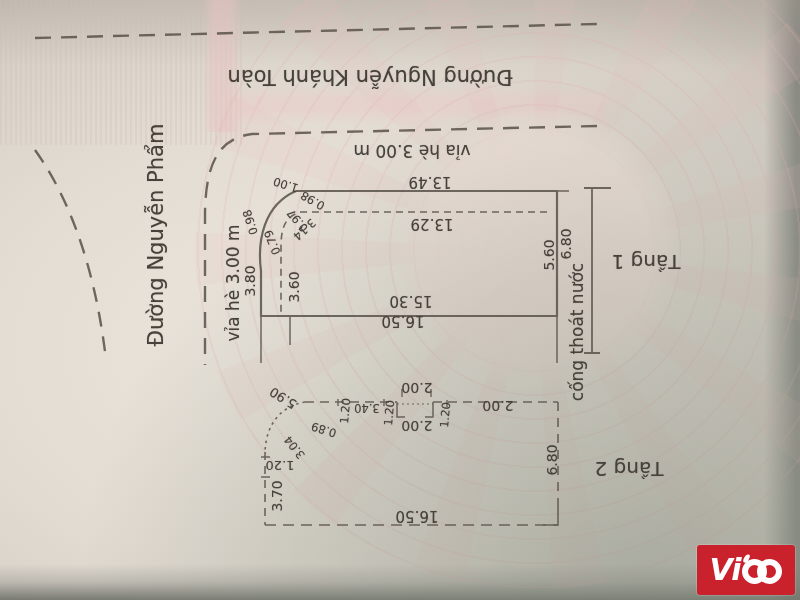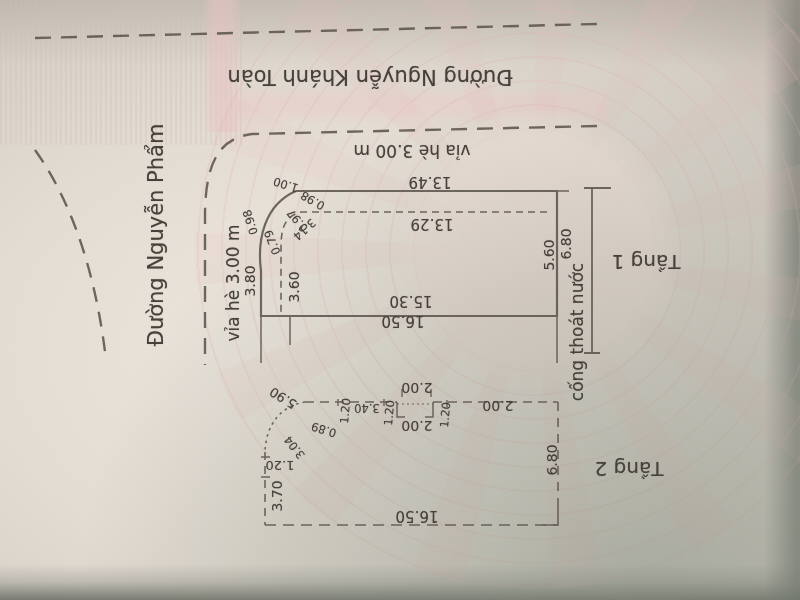--- a/index.html
+++ b/index.html
@@ -145,14 +145,22 @@
       <span class="lbl" style="left: 283px; top: 398px; font-size: 13px; transform: translate(-50%, -50%) rotate(212deg);">5.90</span>
       <span class="lbl" style="left: 324px; top: 429px; font-size: 11.5px; transform: translate(-50%, -50%) rotate(197deg);">0.89</span>
       <span class="lbl" style="left: 295px; top: 447px; font-size: 11.5px; transform: translate(-50%, -50%) rotate(232deg);">3.04</span>
       <span class="lbl" style="left: 280px; top: 465px; font-size: 13px; transform: translate(-50%, -50%) rotate(180deg);">1.20</span>
       <span class="lbl" style="left: 277px; top: 496px; font-size: 14px; transform: translate(-50%, -50%) rotate(-90deg);">3.70</span>
       <span class="lbl" style="left: 417px; top: 515px; font-size: 15px; transform: translate(-50%, -50%) rotate(180deg);">16.50</span>
       <span class="lbl" style="left: 552px; top: 460px; font-size: 14px; transform: translate(-50%, -50%) rotate(-90deg);">6.80</span>
       <span class="lbl" style="left: 629px; top: 469px; font-size: 20px; transform: translate(-50%, -50%) rotate(180deg);">Tầng 2</span>
     </div>
 
+  <div id="vico-logo">
+    <span class="vtxt">Vi</span>
+    <span class="flame"></span>
+    <span class="rings">
+      <span class="ring"></span>
+      <span class="ring"></span>
+    </span>
+  </div>
 
 </div>
 
 </body></html>

